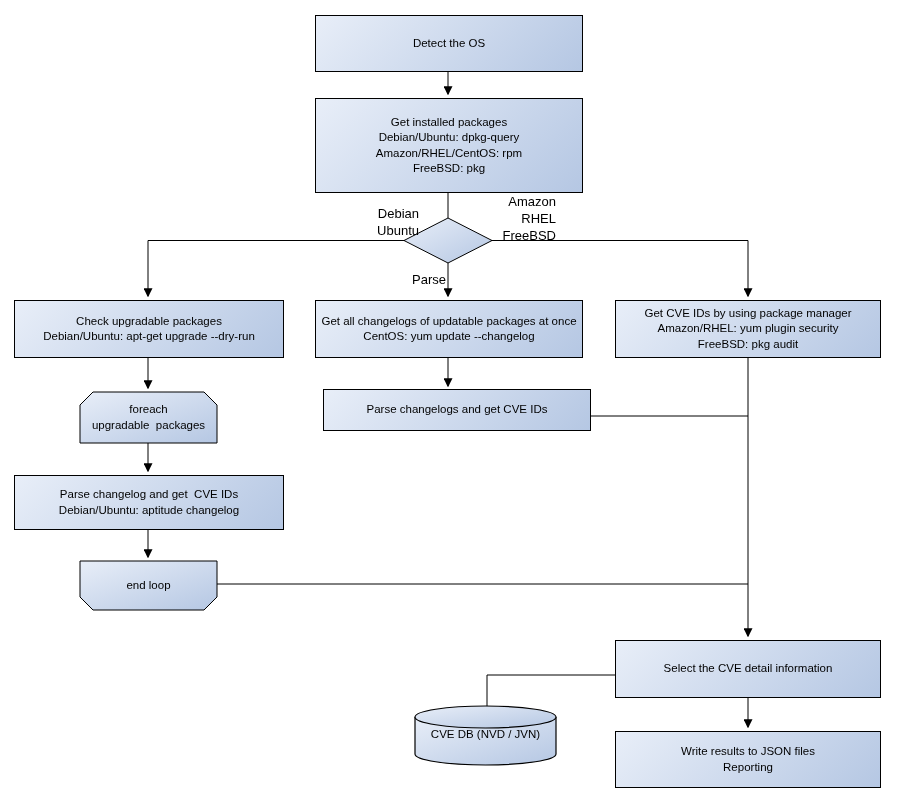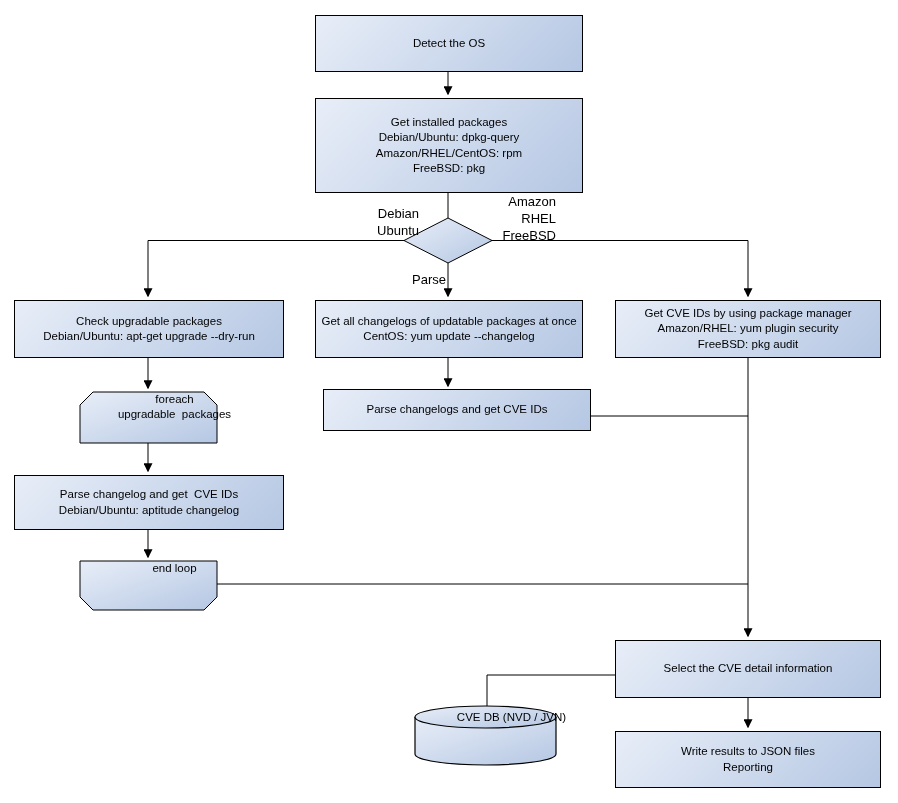--- a/index.html
+++ b/index.html
@@ -13,23 +13,22 @@
     position:absolute; box-sizing:border-box;
     border:1px solid #000;
     background:linear-gradient(135deg,#e8eef8 0%,#b5c7e3 100%);
     display:flex; align-items:center; justify-content:center;
   }
   .lbl {
     white-space:pre; text-align:center;
     font-size:11.5px; line-height:1.34; color:#000;
   }
   .floatlbl {
-    position:absolute; display:flex; justify-content:center;
+    position:absolute; display:flex; align-items:center; justify-content:center;
     pointer-events:none;
-    padding-left:26px;
   }
   .edgelbl {
     position:absolute; white-space:pre; text-align:right;
     font-size:13px; line-height:1.3; color:#000;
   }
 </style>
 </head>
 <body>
 
 <div class="canvas">

